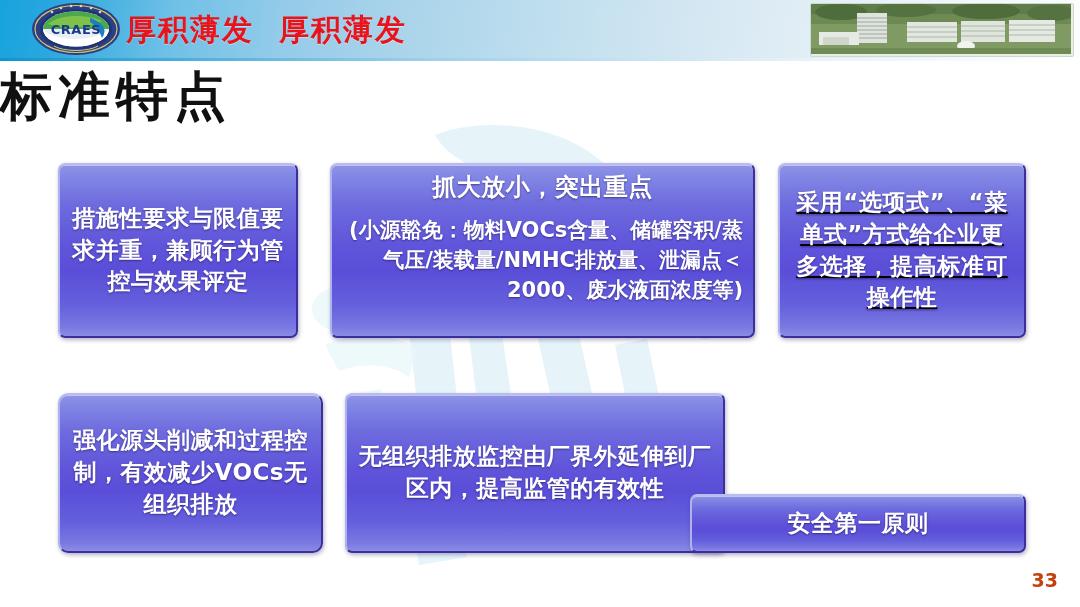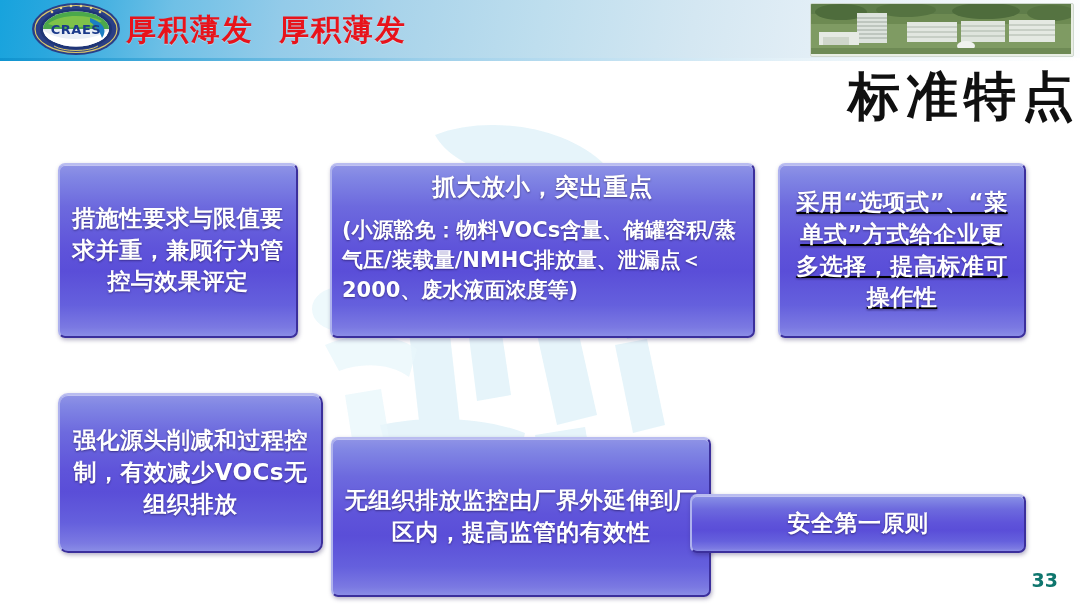--- a/index.html
+++ b/index.html
@@ -97,21 +97,21 @@
     opacity: 0.55;
     pointer-events: none;
   }
 
   
   #page-title {
     position: absolute;
     left: 0;
     top: 64px;
     width: 1080px;
-    text-align: right;
+    text-align: left;
     font-family: "DejaVu Serif", "Liberation Serif", serif;
     font-weight: bold;
     font-size: 52px;
     letter-spacing: 6px;
     color: #101010;
     line-height: 64px;
   }
 
   
   .box {
@@ -147,58 +147,58 @@
     font-weight: bold;
     text-align: center;
     text-shadow: 0 1px 2px rgba(25,15,70,0.55);
     line-height: 1.38;
     letter-spacing: 0.5px;
   }
   .box-sub {
     color: #ffffff;
     font-family: "DejaVu Sans", "Liberation Sans", sans-serif;
     font-weight: bold;
-    text-align: left;
+    text-align: right;
     text-shadow: 0 1px 2px rgba(25,15,70,0.55);
     line-height: 1.42;
     letter-spacing: 0px;
   }
 
   
   #box-1 { left: 58px;  top: 163px; width: 240px; height: 175px; }
   #box-1 .box-text { font-size: 23px; }
 
   #box-2 { left: 330px; top: 163px; width: 425px; height: 175px; justify-content: flex-start; }
   #box-2 .box-text { font-size: 24px; margin-bottom: 12px; }
   #box-2 .box-sub  { font-size: 21px; }
 
   #box-3 { left: 778px; top: 163px; width: 248px; height: 175px; text-decoration: underline; }
   #box-3 .box-text { font-size: 23px; }
 
   #box-4 { left: 58px;  top: 393px; width: 265px; height: 160px; border-radius: 10px; }
   #box-4 .box-text { font-size: 23px; }
 
-  #box-5 { left: 331px; top: 393px; width: 380px; height: 160px; margin-top: 44px; }
+  #box-5 { left: 345px; top: 393px; width: 380px; height: 160px; }
   #box-5 .box-text { font-size: 23px; }
 
   #box-6 { left: 690px; top: 393px; width: 336px; height: 88px; }
   #box-6 .box-text { font-size: 23px; }
 
   #box-7 { left: 690px; top: 494px; width: 336px; height: 59px; }
   #box-7 .box-text { font-size: 23px; }
 
   
   #page-number {
     position: absolute;
     right: 22px;
     bottom: 16px;
     font-family: "DejaVu Sans", "Liberation Sans", sans-serif;
     font-weight: bold;
     font-size: 19px;
-    color: #0f766e;
+    color: #c2410c;
   }
 </style>
 </head>
 <body>
 
 <div id="slide">
 
   <div id="header"></div>
   <div id="header-underline"></div>
 

